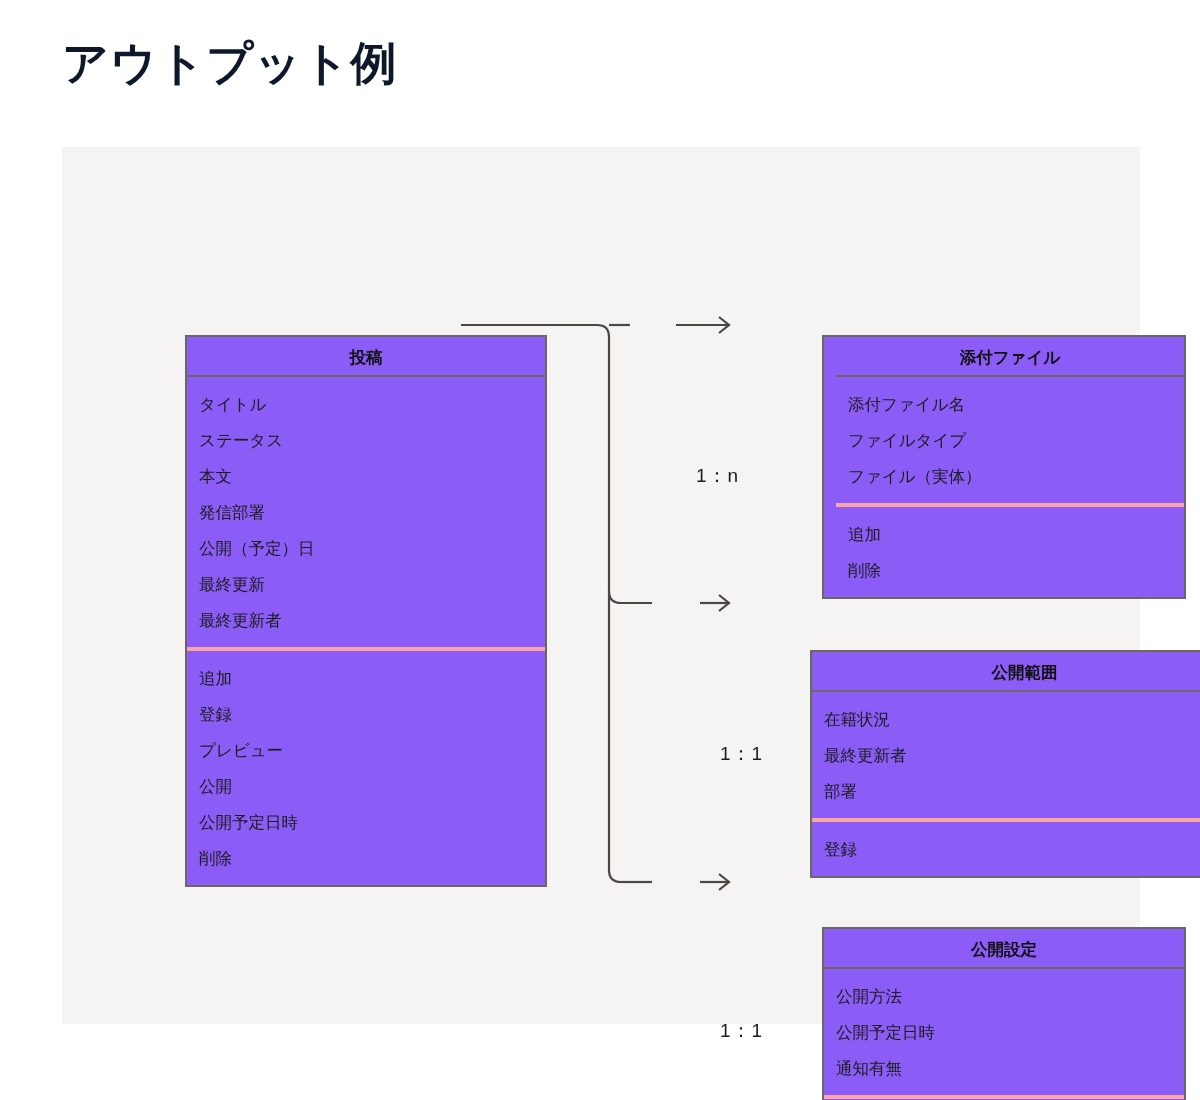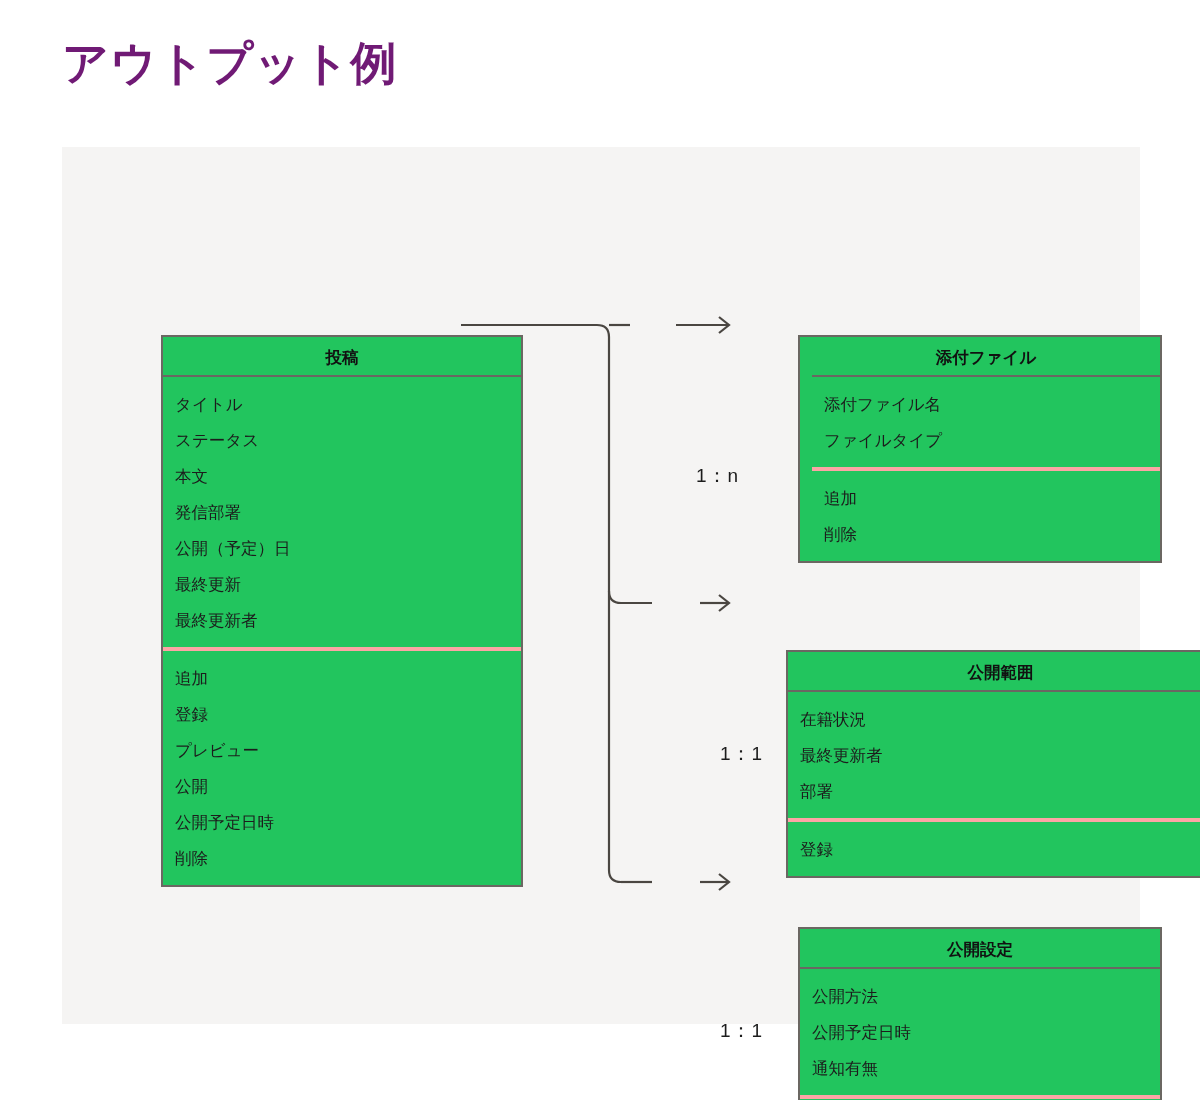--- a/index.html
+++ b/index.html
@@ -16,38 +16,39 @@
     overflow: hidden;
   }
 
   #page-title {
     position: absolute;
     left: 62px;
     top: 36px;
     font-size: 46px;
     font-weight: bold;
     letter-spacing: 1px;
-    color: #701a75;
+    color: #0f172a;
     line-height: 1.2;
   }
 
   #diagram-panel {
     position: absolute;
     left: 62px;
     top: 147px;
     width: 1078px;
     height: 877px;
     background: #f5f4f3;
   }
 
   .class-box {
     position: absolute;
-    background: #22c55e;
+    background: #8b5cf6;
     border: 2px solid #6b6762;
     box-sizing: border-box;
+    margin-left: 24px;
   }
 
   .class-header {
     height: 40px;
     line-height: 40px;
     text-align: center;
     font-weight: bold;
     font-size: 16.5px;
     border-bottom: 2px solid #6b6762;
     box-sizing: border-box;
@@ -150,20 +151,21 @@
       <div class="row">公開予定日時</div>
       <div class="row">削除</div>
     </div>
   </div>
 
   <div class="class-box" id="box-attach">
     <div class="class-header">添付ファイル</div>
     <div class="compartment attrs">
       <div class="row">添付ファイル名</div>
       <div class="row">ファイルタイプ</div>
+      <div class="row">ファイル（実体）</div>
     </div>
     <div class="compartment methods">
       <div class="row">追加</div>
       <div class="row">削除</div>
     </div>
   </div>
 
   <div class="class-box" id="box-scope">
     <div class="class-header">公開範囲</div>
     <div class="compartment attrs">

